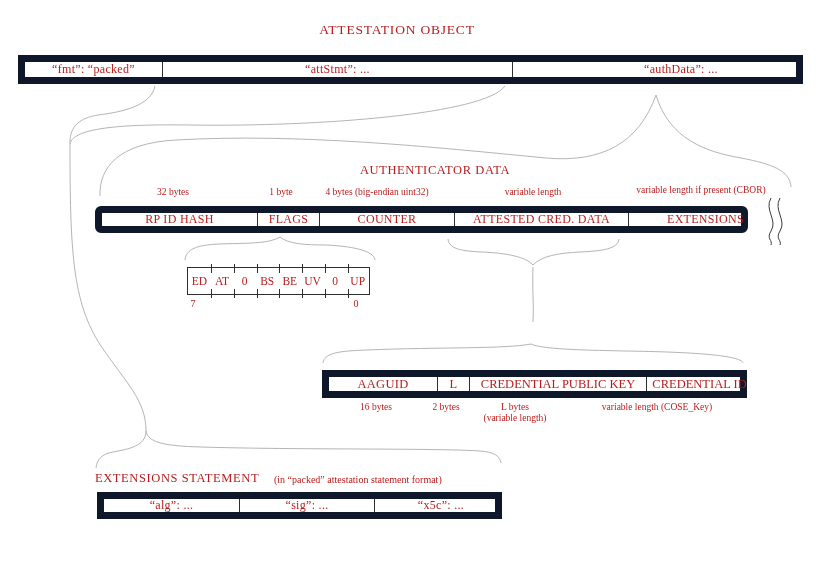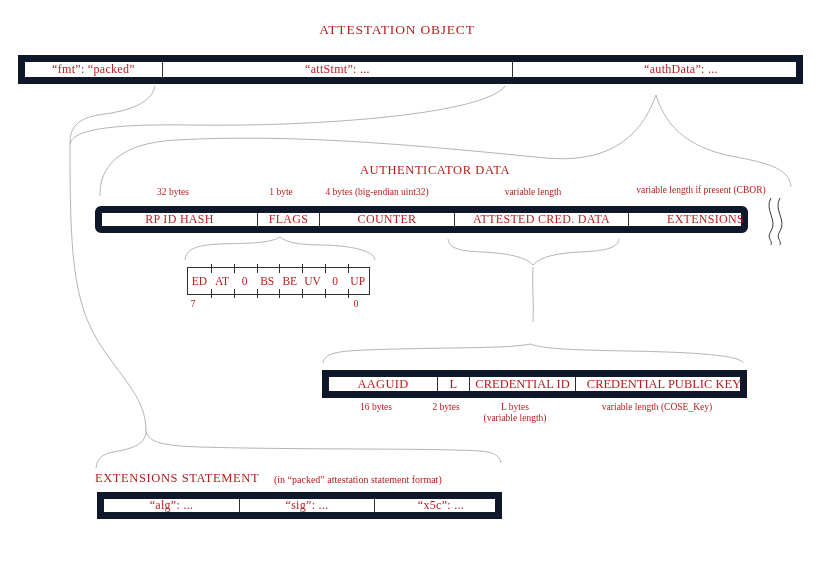--- a/index.html
+++ b/index.html
@@ -90,22 +90,22 @@
     <div class="tick b" style="left:114px;"></div>
     <div class="tick b" style="left:137px;"></div>
     <div class="tick b" style="left:160px;"></div>
   </div>
   <span class="bitidx" style="top:298px;left:186px;width:14px;text-align:center;">7</span>
   <span class="bitidx" style="top:298px;left:349px;width:14px;text-align:center;">0</span>
 
   <div class="row" style="top:370px;left:322px;width:425px;height:28px;">
     <div class="cell" style="width:108px;font-size:12.5px;">AAGUID</div>
     <div class="cell" style="width:32px;font-size:12.5px;">L</div>
+    <div class="cell" style="width:177px;font-size:12.5px;letter-spacing:0;">CREDENTIAL PUBLIC KEY</div>
     <div class="cell" style="width:106px;font-size:12.5px;letter-spacing:0;">CREDENTIAL ID</div>
-    <div class="cell" style="width:177px;font-size:12.5px;letter-spacing:0;">CREDENTIAL PUBLIC KEY</div>
   </div>
   <span class="szlabel" style="top:402px;left:316px;width:120px;">16 bytes</span>
   <span class="szlabel" style="top:402px;left:406px;width:80px;">2 bytes</span>
   <span class="szlabel" style="top:402px;left:455px;width:120px;">L bytes</span>
   <span class="szlabel" style="top:413px;left:455px;width:120px;">(variable length)</span>
   <span class="szlabel" style="top:402px;left:557px;width:200px;">variable length (COSE_Key)</span>
 
   <div class="heading" style="top:471px;left:95px;">EXTENSIONS STATEMENT</div>
   <div class="subheading" style="top:474px;left:274px;">(in “packed” attestation statement format)</div>
 

